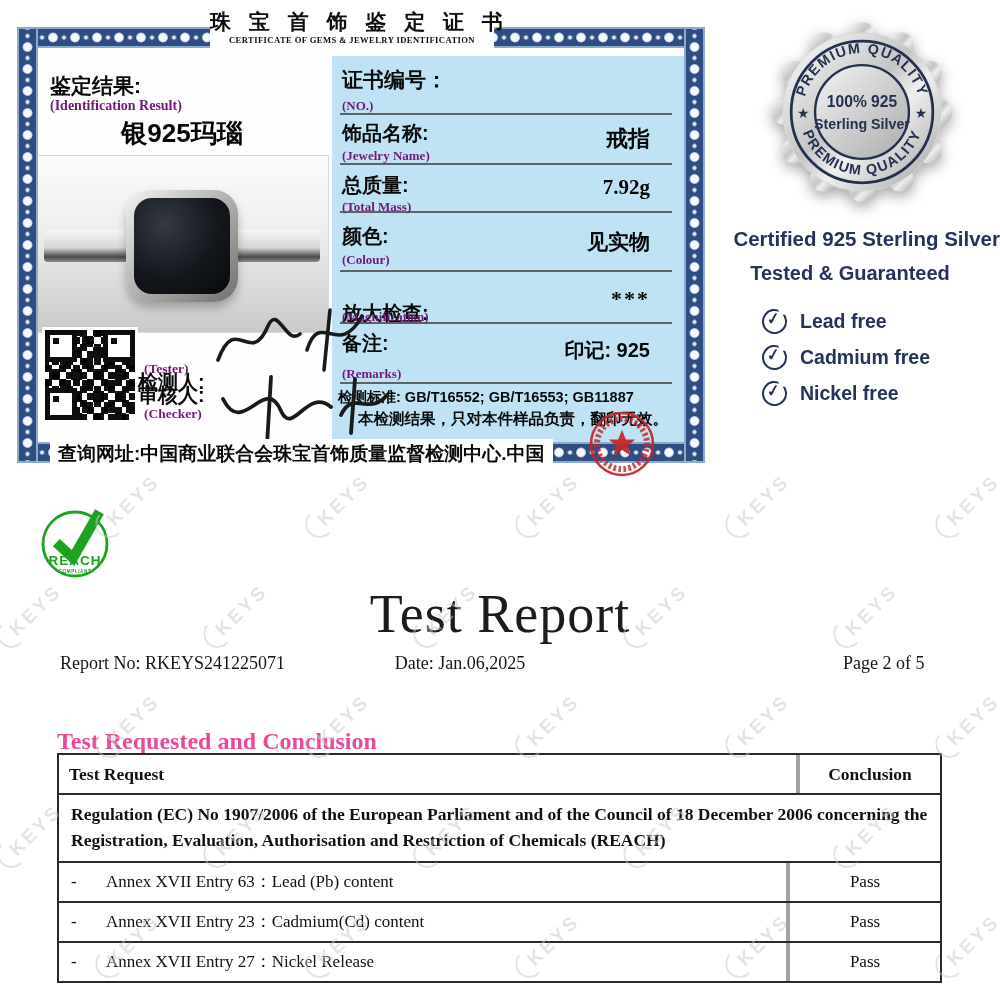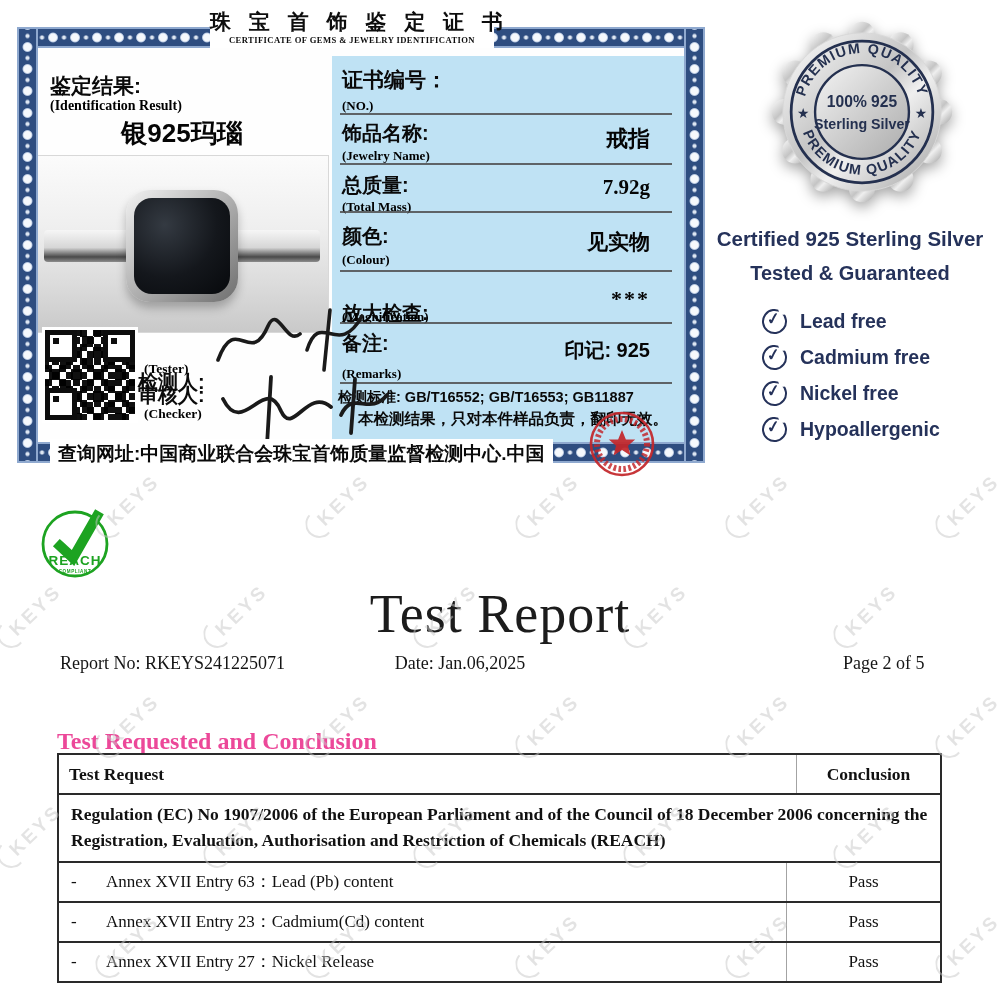--- a/index.html
+++ b/index.html
@@ -23,21 +23,21 @@
   .b-left{left:0;top:0;width:21px;height:436px;}
   .b-right{left:667px;top:0;width:21px;height:436px;}
 
   .title-block{position:absolute;left:210px;top:6px;width:284px;background:#fff;z-index:5;
                text-align:center;padding:2px 0 3px;}
   .title-cn{font-size:21px;font-weight:bold;letter-spacing:6px;color:#0d0d0d;white-space:nowrap;}
   .title-en{font-family:"Liberation Serif",serif;font-size:8.6px;font-weight:bold;
             letter-spacing:.4px;color:#0d0d0d;margin-top:-1px;}
 
   .lab-cn{font-weight:bold;color:#0a0a0a;}
-  .lab-en{font-family:"Liberation Serif",serif;font-weight:bold;color:#000000;}
+  .lab-en{font-family:"Liberation Serif",serif;font-weight:bold;color:#701a75;}
 
   .result-label{left:33px;top:45px;font-size:21px;}
   .result-en{left:33px;top:71px;font-size:14px;}
   .result-value{left:30px;top:89px;width:270px;text-align:center;font-size:26px;font-weight:bold;color:#050505;}
 
   .photo{left:18px;top:128px;width:292px;height:176px;
          background:linear-gradient(180deg,#fbfbfb 0%,#efefef 40%,#dcdcdc 72%,#c9c9c9 100%);
          border:1px solid #d8d8d8;overflow:hidden;}
   .arm{position:absolute;top:74px;height:32px;border-radius:4px;
        background:linear-gradient(180deg,#f6f6f6 0%,#d6d6d6 55%,#4a4a4a 84%,#8d8d8d 100%);}
@@ -85,21 +85,21 @@
   .f5-e{top:310px;} .f5-d{top:326px;}
   .standards{position:absolute;left:6px;top:332px;font-size:14.5px;font-weight:bold;color:#0a0a0a;white-space:nowrap;}
   .disclaimer{position:absolute;left:26px;top:353px;font-size:15.5px;font-weight:bold;color:#0a0a0a;white-space:nowrap;}
 
   .query{position:absolute;left:50px;top:439px;z-index:6;background:#fff;padding:2px 8px 3px;
          font-size:19px;font-weight:bold;color:#0a0a0a;white-space:nowrap;}
   .seal{position:absolute;left:588px;top:410px;z-index:7;opacity:.93;}
 
   
   .badge{position:absolute;left:770px;top:20px;filter:drop-shadow(0 5px 7px rgba(0,0,0,.35));}
-  .claim1{position:absolute;left:700px;top:227px;width:300px;text-align:center;
+  .claim1{position:absolute;left:700px;top:227px;width:300px;text-align:right;
           font-size:20.5px;font-weight:600;color:#25325a;}
   .claim2{position:absolute;left:700px;top:262px;width:300px;text-align:center;
           font-size:20px;font-weight:600;color:#25325a;}
   .citem{position:absolute;left:762px;height:26px;display:flex;align-items:center;gap:13px;}
   .ci0{top:308px;} .ci1{top:344px;} .ci2{top:380px;} .ci3{top:416px;}
   .cmark{width:21px;height:21px;border:2.4px solid #25325a;border-radius:50%;position:relative;
          transform:rotate(-8deg);flex:0 0 auto;}
   .cmark::before{content:"";position:absolute;right:-3px;top:-3px;width:8px;height:8px;background:#fff;}
   .cmark::after{content:"✓";position:absolute;left:3px;top:-2px;font-size:16px;font-weight:bold;color:#25325a;}
   .clabel{font-size:19.5px;font-weight:600;color:#25325a;white-space:nowrap;}
@@ -116,21 +116,21 @@
                 font-family:"Liberation Serif",serif;font-size:54px;color:#1c1c1c;letter-spacing:1px;}
   .rinfo{position:absolute;top:653px;font-family:"Liberation Serif",serif;font-size:18px;color:#151515;}
   .rno{left:60px;} .rdate{left:0;width:920px;text-align:center;} .rpage{left:843px;}
 
   .sect-head{position:absolute;left:57px;top:728px;font-family:Liberation Serif, serif;
              font-size:24px;font-weight:bold;color:#ec4899;}
   .rtable{position:absolute;left:57px;top:753px;width:881px;border:2px solid #2a2a2a;
           font-family:"Liberation Serif",serif;color:#111;}
   .trow{display:flex;border-bottom:2px solid #2a2a2a;}
   .trow:last-child{border-bottom:none;}
-  .tc1{flex:0 0 727px;border-right:1px solid #a3a3a3;position:relative;display:flex;align-items:center;}
+  .tc1{flex:0 0 727px;border-right:4px solid #a3a3a3;position:relative;display:flex;align-items:center;}
   .tc2{flex:1;display:flex;align-items:center;justify-content:center;}
   .thead-row{height:38px;}
   .thead-row .tc1{padding-left:10px;font-size:17.5px;font-weight:bold;}
   .thead-row .tc2{font-size:17.5px;font-weight:bold;}
   .treg{display:block;padding:6px 12px 7px;font-size:17.5px;font-weight:bold;line-height:1.5;}
   .tdata{height:38px;font-size:17px;}
   .tdash{position:absolute;left:12px;}
   .treq{padding-left:47px;}
   .tpass{font-size:17px;}
 </style>
@@ -283,24 +283,20 @@
     <span class="clabel">Lead free</span>
   </div>
   <div class="citem ci1">
     <span class="cmark"></span>
     <span class="clabel">Cadmium free</span>
   </div>
   <div class="citem ci2">
     <span class="cmark"></span>
     <span class="clabel">Nickel free</span>
   </div>
-  <div class="citem ci3">
-    <span class="cmark"></span>
-    <span class="clabel">Hypoallergenic</span>
-  </div>
 
   <svg class="reach" width="82" height="84" viewBox="0 0 82 84" style="overflow:visible">
     <circle cx="41" cy="46" r="32" fill="#ffffff" stroke="#1da321" stroke-width="2.8"></circle>
     <path d="M26,48 L39,60 L63,18" fill="none" stroke="#1da321" stroke-width="10" stroke-linecap="square"></path>
     <text x="41" y="67" font-family="Liberation Sans, sans-serif" font-size="13.5" font-weight="bold" letter-spacing="1" fill="#1da321" text-anchor="middle">REACH</text>
     <text x="41" y="75" font-family="Liberation Sans, sans-serif" font-size="4.6" font-weight="bold" letter-spacing=".6" fill="#1da321" text-anchor="middle">COMPLIANT</text>
   </svg>
 
   <div class="report-title">Test Report</div>
   <div class="rinfo rno">Report No: RKEYS241225071</div>

